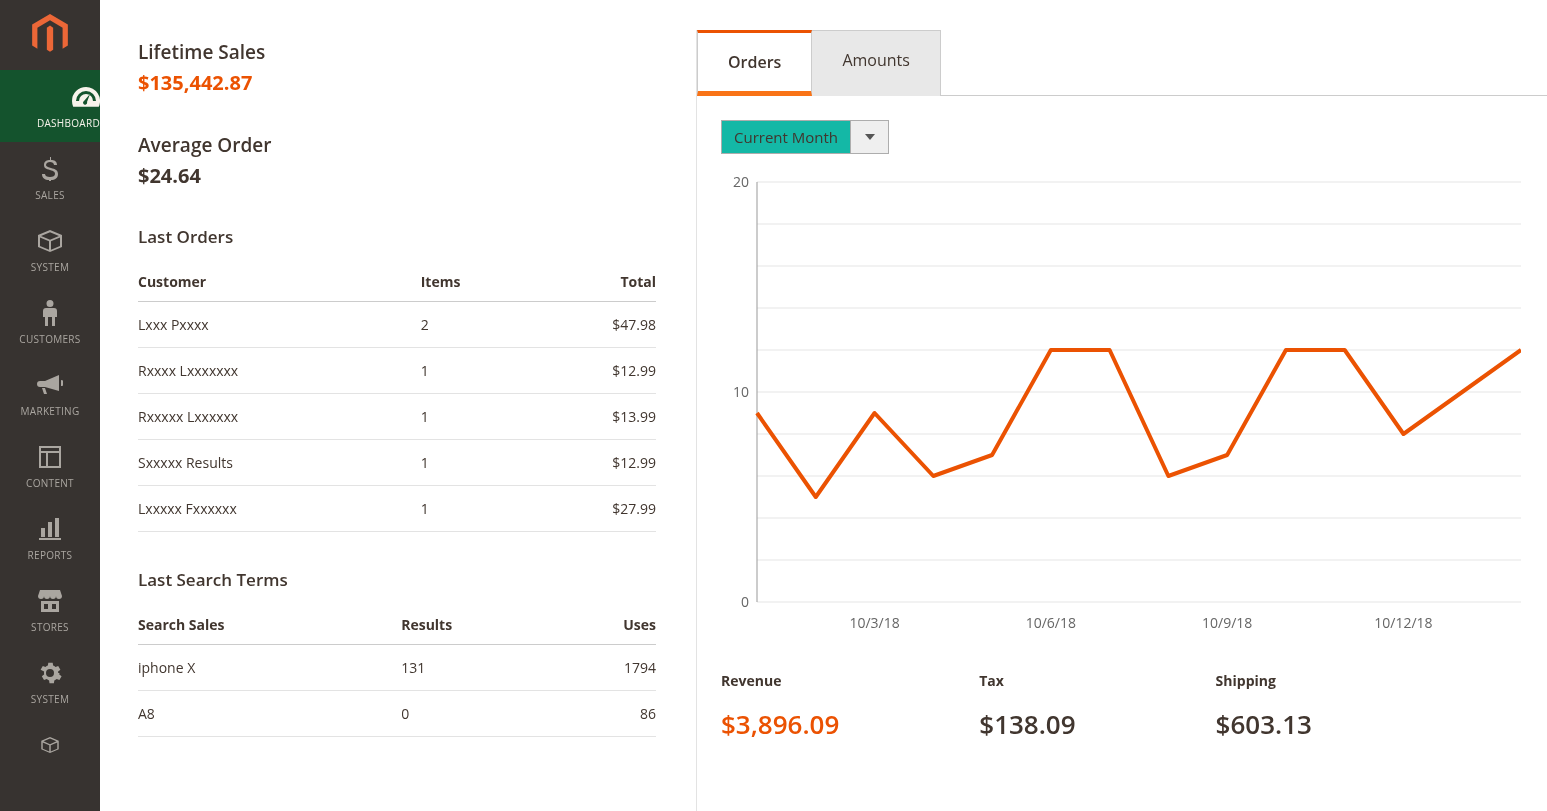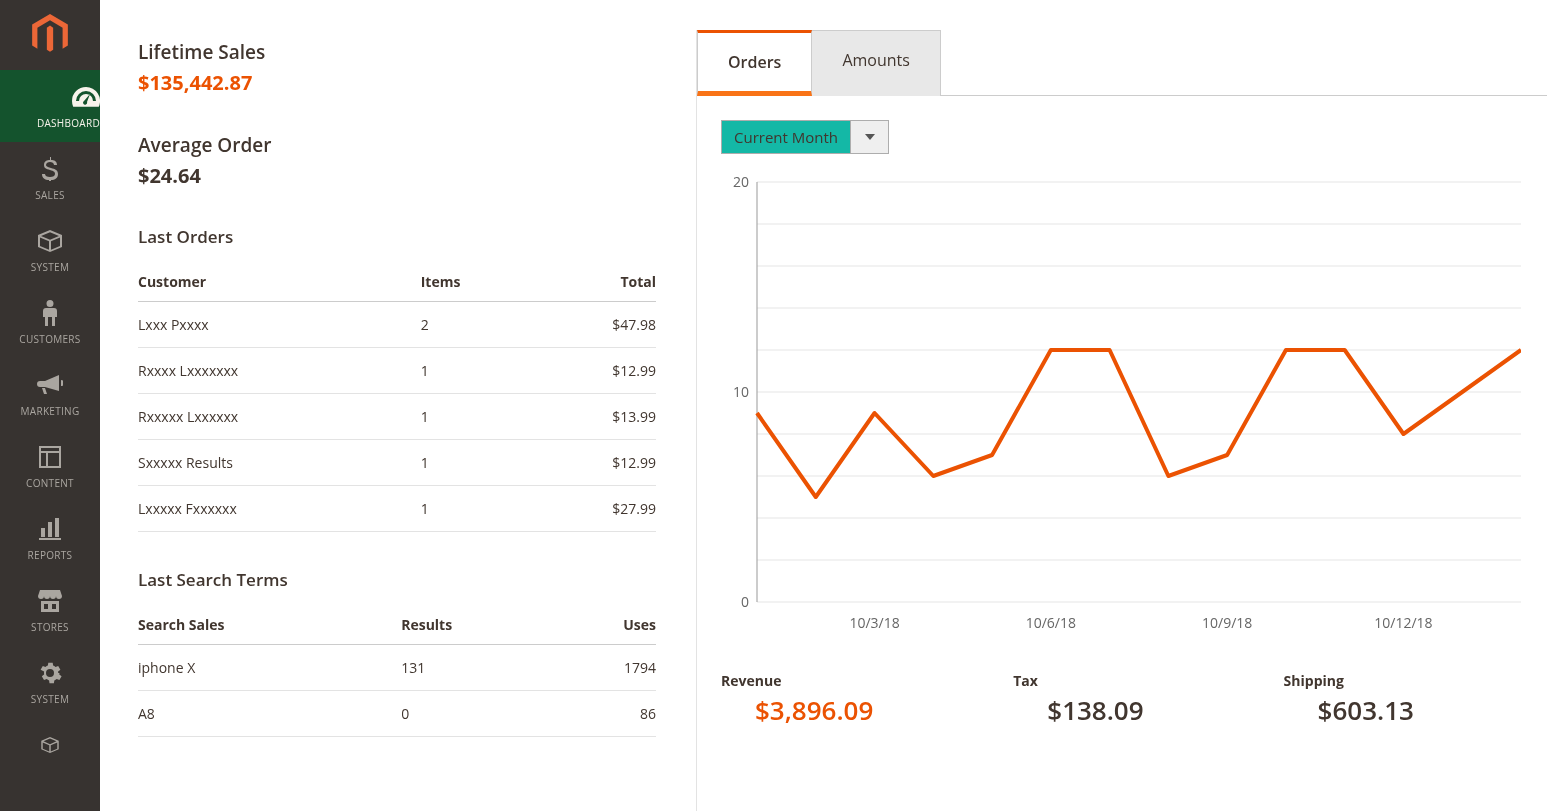--- a/index.html
+++ b/index.html
@@ -146,26 +146,25 @@
     .chart-svg { margin-top: 18px; }
     .metrics {
       display: flex;
       margin-top: 24px;
       gap: 140px;
     }
     .metric-label {
       font-size: 14px;
       font-weight: 700;
       color: #41362f;
-      margin-bottom: 2px;
+      margin-bottom: 16px;
     }
     .metric-value {
       font-size: 26px;
       font-weight: 600;
-      margin-left: 34px;
     }
     .metric-value.orange { color: #eb5202; }
     .metric-value.dark { color: #41362f; }
     tbody tr { cursor: pointer; }
   </style>
 </head>
 <body>
 
 <div class="sidebar">
   <div class="logo-area">

